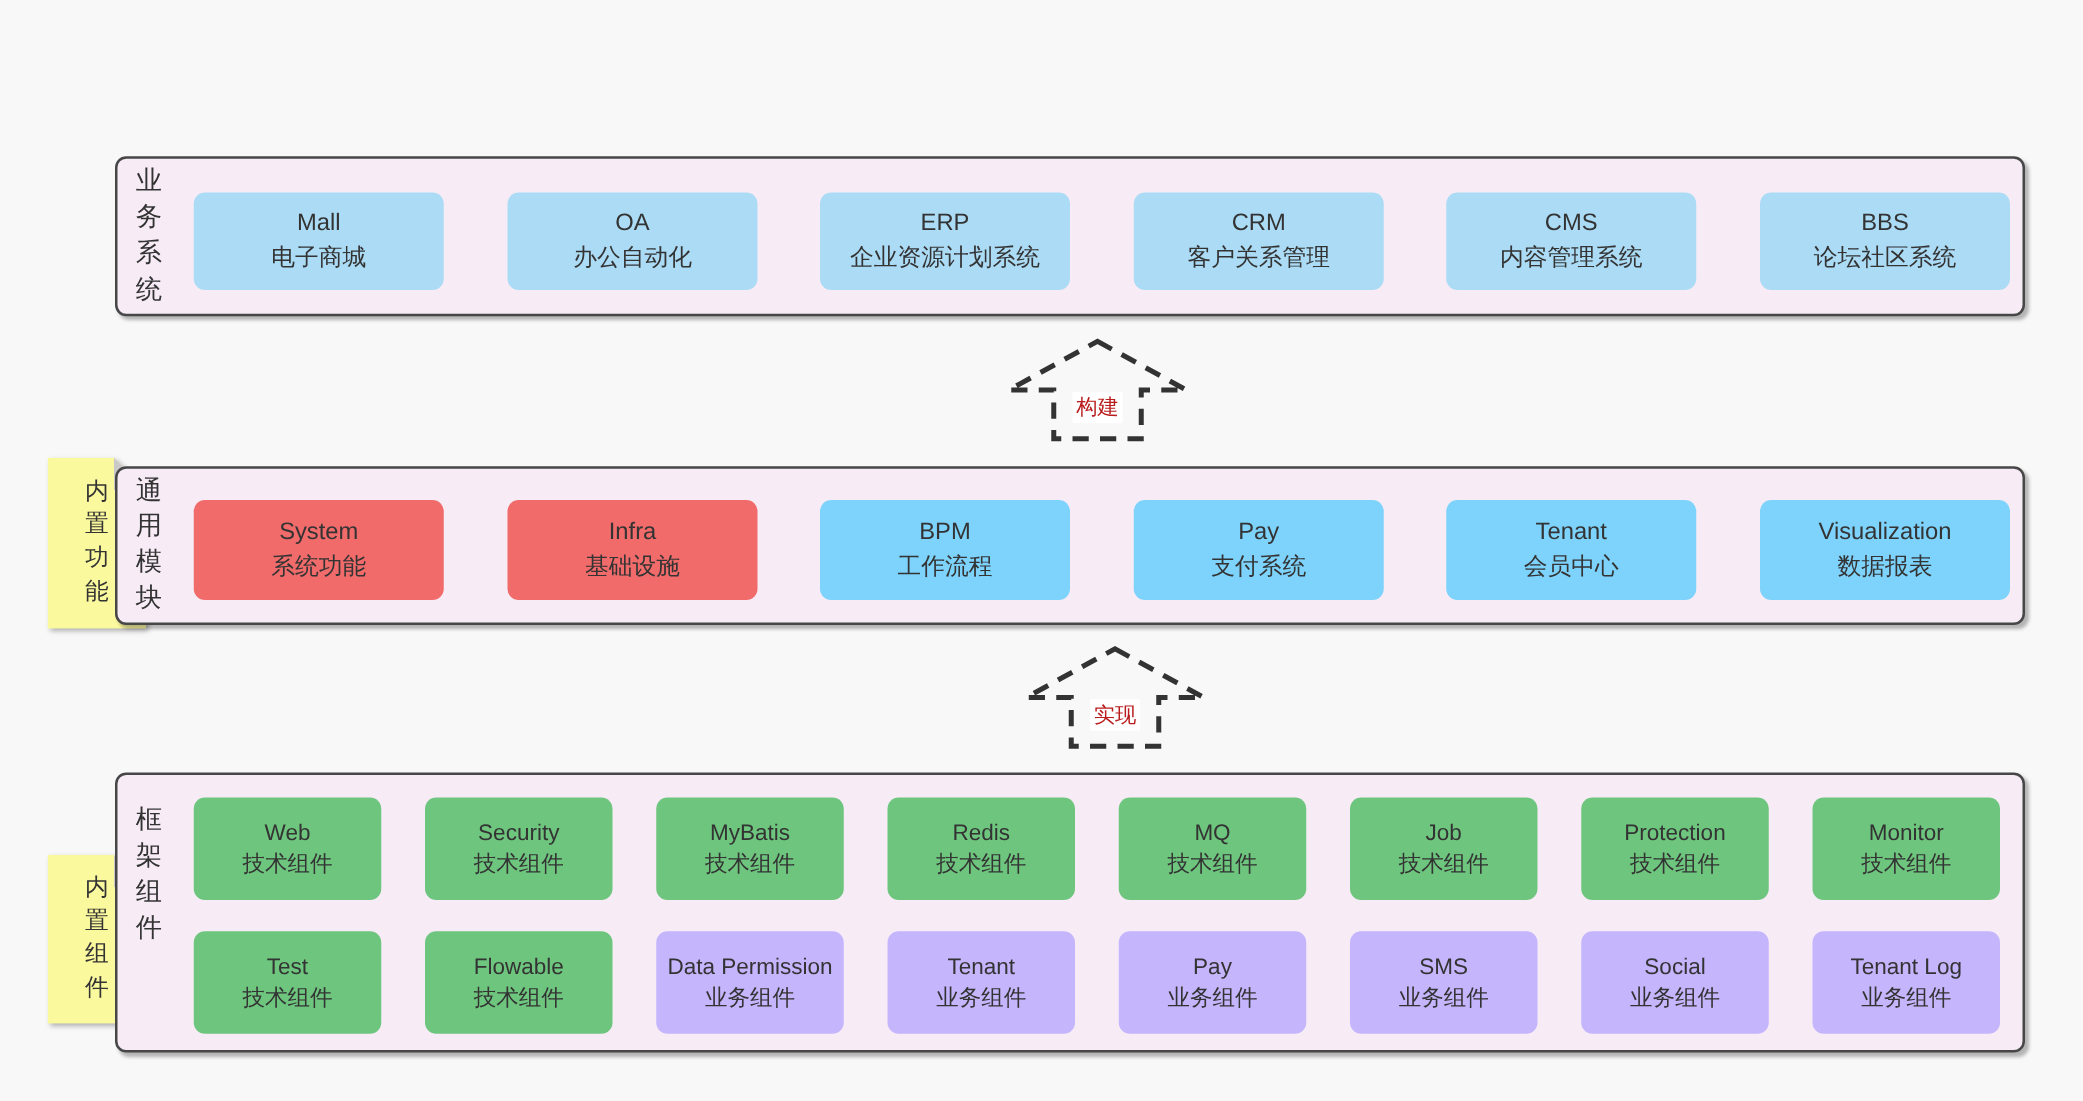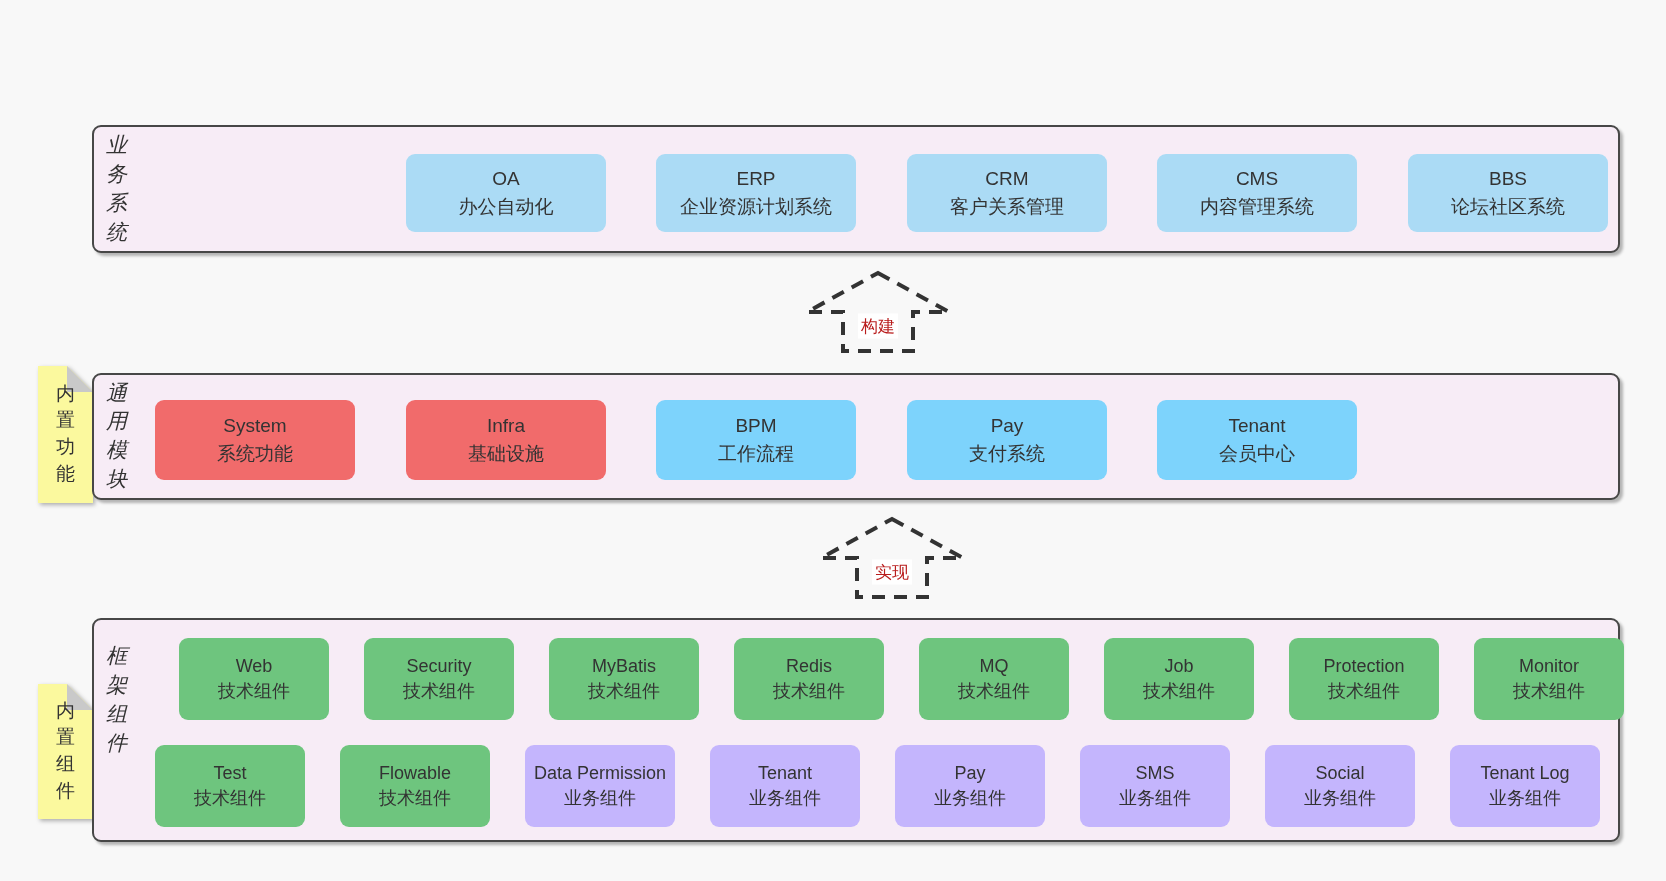--- a/index.html
+++ b/index.html
@@ -13,68 +13,72 @@
     background:#f7ecf6;border:2px solid #474747;border-radius:9px;
     box-shadow:3px 3px 3px rgba(0,0,0,.28);
     box-sizing:border-box;
   }
   .panel-business{top:125px;height:128px;}
   .panel-modules{top:373px;height:127px;}
   .panel-components{top:618px;height:224px;}
   
   .vlabel{
     position:absolute;left:12px;top:50%;transform:translateY(-50%);
-    width:26px;font-size:21px;line-height:1.38;
-    word-break:break-all;color:#333;letter-spacing:0;font-style:italic;
+    width:26px;font-size:21px;line-height:1.38;text-align:center;
+    word-break:break-all;color:#333;letter-spacing:0;
   }
   .panel-components .vlabel{top:80px;}
   
   .box{
     position:absolute;border-radius:9px;
     display:flex;flex-direction:column;justify-content:center;align-items:center;
     text-align:center;font-size:19px;line-height:1.45;color:#333;
     box-sizing:border-box;padding:2px 6px;
   }
   .panel-business .box{top:27px;width:200px;height:78px;}
   .panel-modules .box{top:25px;width:200px;height:80px;}
   .panel-components .box{width:150px;height:82px;font-size:18px;line-height:1.4;}
-  .row1 .box,.box.row1{top:18px;margin-left:24px;}
+  .row1 .box,.box.row1{top:18px;}
   .box.row2{top:125px;}
   .blue{background:#abdbf5;}
   .red{background:#f16b6b;}
   .pink{background:#7dd3fc;}
   .green{background:#6ec57e;}
   .lightgreen{background:#c4b5fd;}
   
   .arrow{position:absolute;width:150px;height:84px;}
   .arrow svg{display:block;}
   .arrow-label{
     position:absolute;left:50%;top:56px;transform:translate(-50%,-50%);
     background:#ffffff;padding:1px 3px;font-size:17px;color:#b91c1c;white-space:nowrap;
   }
   
-  .note{position:absolute;width:55px;filter:drop-shadow(2px 2px 2px rgba(0,0,0,.3));}
+  .note{position:absolute;width:55px;filter:drop-shadow(2px 2px 2px rgba(0,0,0,.3));padding-left:24px;}
   .note-paper{
     position:absolute;inset:0;background:#fbf99e;
     clip-path:polygon(0 0, calc(100% - 26px) 0, 100% 26px, 100% 100%, 0 100%);
   }
   .note-fold{position:absolute;right:0;top:0;width:26px;height:26px;}
   .note-text{
     position:absolute;left:50%;top:50%;transform:translate(-50%,-50%);
     width:22px;font-size:19px;line-height:1.42;text-align:center;
     word-break:break-all;color:#333;
   }
 </style>
 </head>
 <body>
 
 <div class="canvas">
 
   <section class="panel panel-business">
     <div class="vlabel">业务系统</div>
+    <div class="box blue" style="left:61px">
+      <span>Mall</span>
+      <span>电子商城</span>
+    </div>
     <div class="box blue" style="left:312px">
       <span>OA</span>
       <span>办公自动化</span>
     </div>
     <div class="box blue" style="left:562px">
       <span>ERP</span>
       <span>企业资源计划系统</span>
     </div>
     <div class="box blue" style="left:813px">
       <span>CRM</span>
@@ -120,20 +124,24 @@
       <span>工作流程</span>
     </div>
     <div class="box pink" style="left:813px">
       <span>Pay</span>
       <span>支付系统</span>
     </div>
     <div class="box pink" style="left:1063px">
       <span>Tenant</span>
       <span>会员中心</span>
     </div>
+    <div class="box pink" style="left:1314px">
+      <span>Visualization</span>
+      <span>数据报表</span>
+    </div>
   </section>
 
   <div class="arrow" style="left:817px;top:516px">
     <svg width="150" height="84" viewBox="0 0 150 84">
       <polygon points="75,3 146,42 110,42 110,81 40,81 40,42 4,42" fill="none" stroke="#333333" stroke-width="4" stroke-dasharray="13 9"></polygon>
     </svg>
     <span class="arrow-label">实现</span>
   </div>
 
   <div class="note" style="left:38px;top:684px;height:135px">

